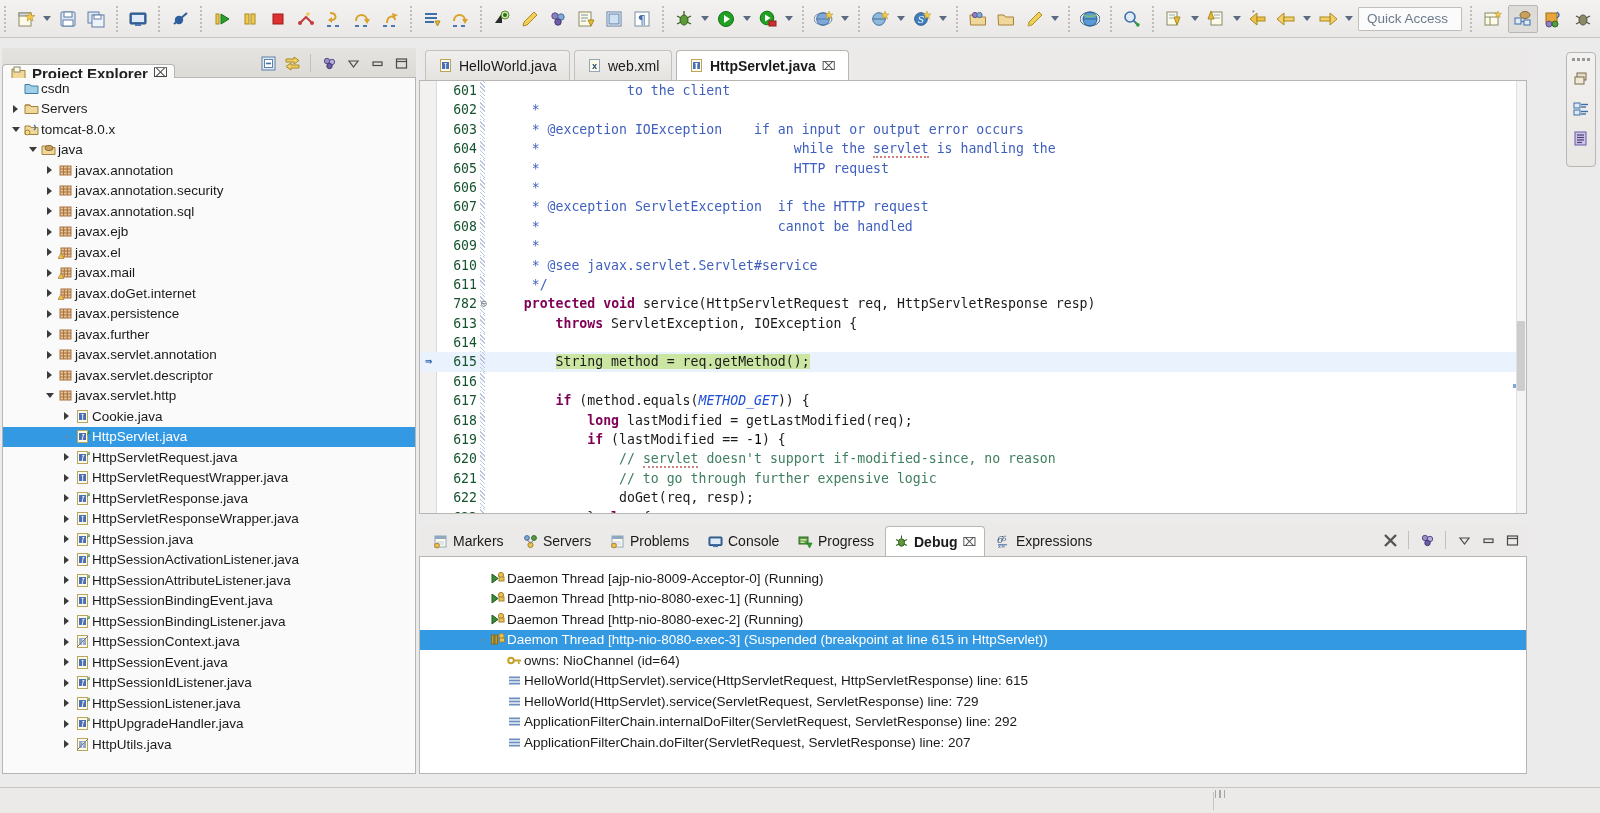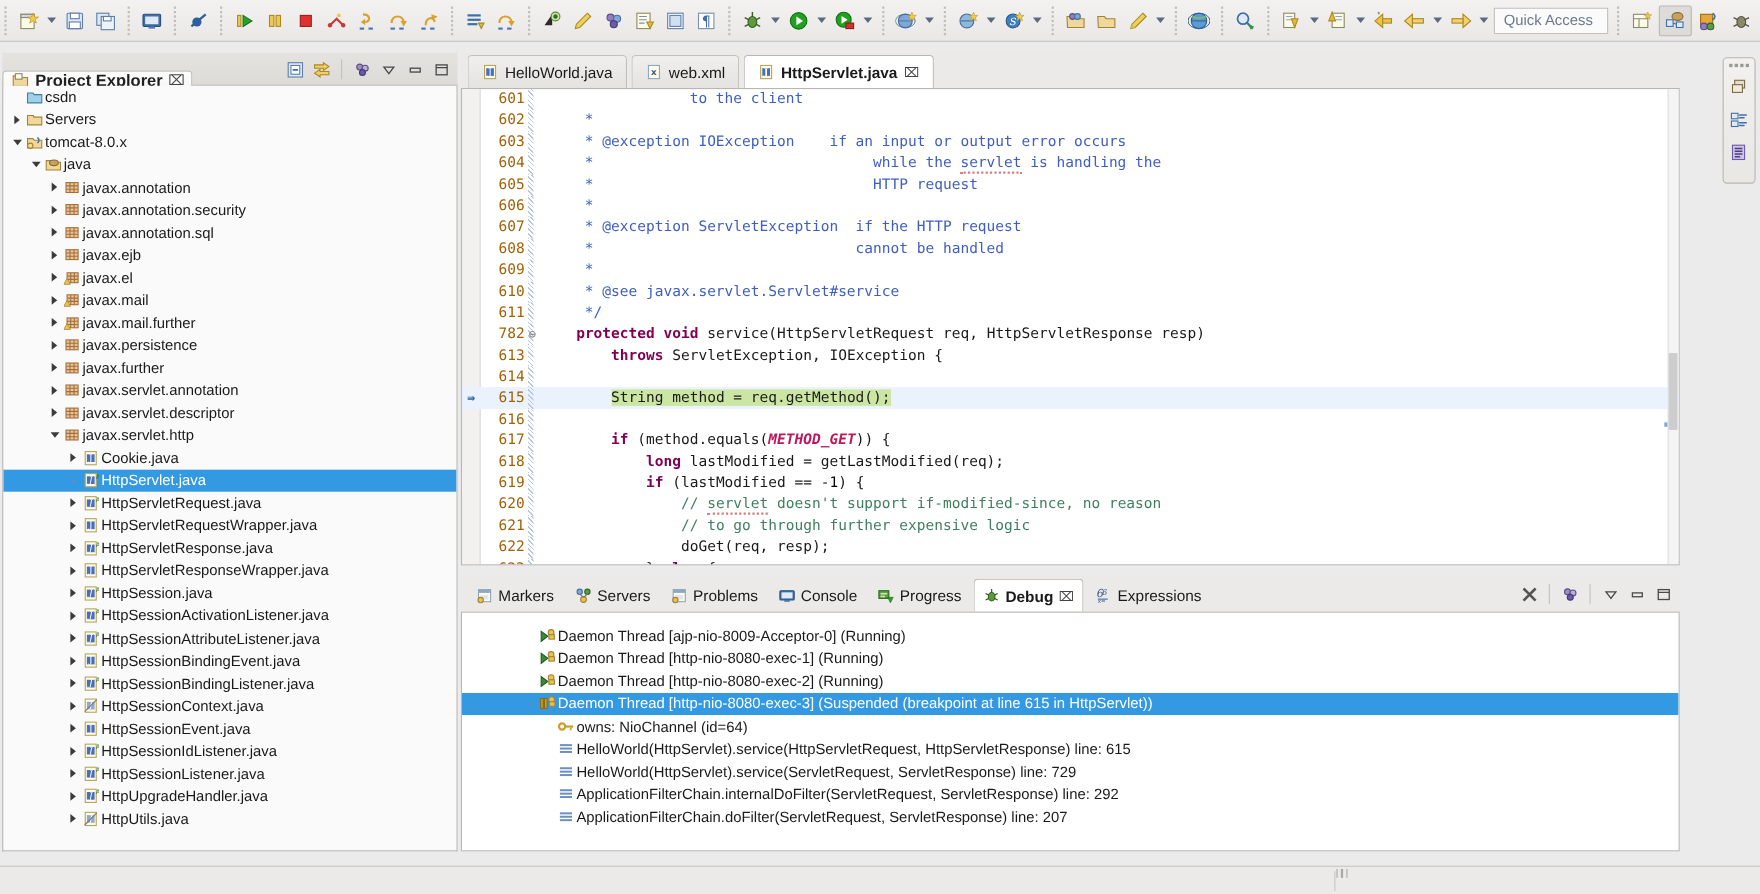--- a/index.html
+++ b/index.html
@@ -132,37 +132,37 @@
     background: #f2f1f0; border-right: 1px solid #dadada;
   }
   #code-scroll { position: absolute; left: 0; top: 0; right: 0; bottom: 0; }
   .cline {
     position: relative; height: 19.4px;
     font-family: "DejaVu Sans Mono", monospace; font-size: 13.2px;
     white-space: pre; line-height: 19.4px;
   }
   .lnum {
     position: absolute; left: 17px; width: 40px; text-align: right;
-    color: #a16207; font-family: "DejaVu Sans Mono", monospace; font-size: 13.2px;
+    color: #14532d; font-family: "DejaVu Sans Mono", monospace; font-size: 13.2px;
   }
   .cmark {
     position: absolute; left: 58px; width: 12px; text-align: center;
     color: #7c7c7c; font-size: 11px;
   }
   .ctext { position: absolute; left: 72px; }
   .cline.vbar::before {
     content: ""; position: absolute; left: 60px; top: 0; width: 5px; height: 100%;
     background: repeating-linear-gradient(45deg,#b9c6dc 0 1px,transparent 1px 3px);
   }
   .cline.cur { background: #eaf2fd; }
   .hl-exec { background: #cbe6a2; }
   .c-kw { color: #7f0055; font-weight: bold; }
   .c-doc { color: #3f5fbf; }
   .c-cmt { color: #3f7f5f; }
-  .c-const { color: #be185d; font-weight: bold; font-style: italic; }
+  .c-const { color: #1d4ed8; font-weight: normal; font-style: italic; }
   .c-num { color: #000000; }
   .spell { border-bottom: 2px dotted #d08080; }
   #dbg-arrow {
     position: absolute; left: 1px; width: 15px; text-align: center;
     color: #2a5fa5; font-size: 12px; font-weight: bold;
   }
   .ovr-mark {
     position: absolute; right: 1px; width: 12px; height: 4px;
   }
 
@@ -764,21 +764,21 @@
         <span class="ticon">
           <svg width="15" height="15" viewBox="0 0 15 15">
             <rect x="3" y="3" width="10" height="9" fill="#e8c49a" stroke="#a5703c"></rect>
             <line x1="3" y1="6" x2="13" y2="6" stroke="#a5703c"></line>
             <line x1="3" y1="9" x2="13" y2="9" stroke="#a5703c"></line>
             <line x1="6.3" y1="3" x2="6.3" y2="12" stroke="#a5703c"></line>
             <line x1="9.6" y1="3" x2="9.6" y2="12" stroke="#a5703c"></line>
             <polygon points="3,8 6,13.5 0,13.5" fill="#f0c14a" stroke="#a5823c" stroke-width="0.7"></polygon>
           </svg>
         </span>
-        <span class="tlabel">javax.mail.further</span>
+        <span class="tlabel">javax.doGet.internet</span>
       </div>
       <div class="trow">
         <span style="width:40px;flex:0 0 40px;"></span>
         <span class="tarrow collapsed"></span>
         <span class="ticon">
           <svg width="15" height="15" viewBox="0 0 15 15">
             <rect x="2" y="3" width="11" height="9" fill="#e8c49a" stroke="#a5703c"></rect>
             <line x1="2" y1="6" x2="13" y2="6" stroke="#a5703c"></line>
             <line x1="2" y1="9" x2="13" y2="9" stroke="#a5703c"></line>
             <line x1="5.6" y1="3" x2="5.6" y2="12" stroke="#a5703c"></line>

